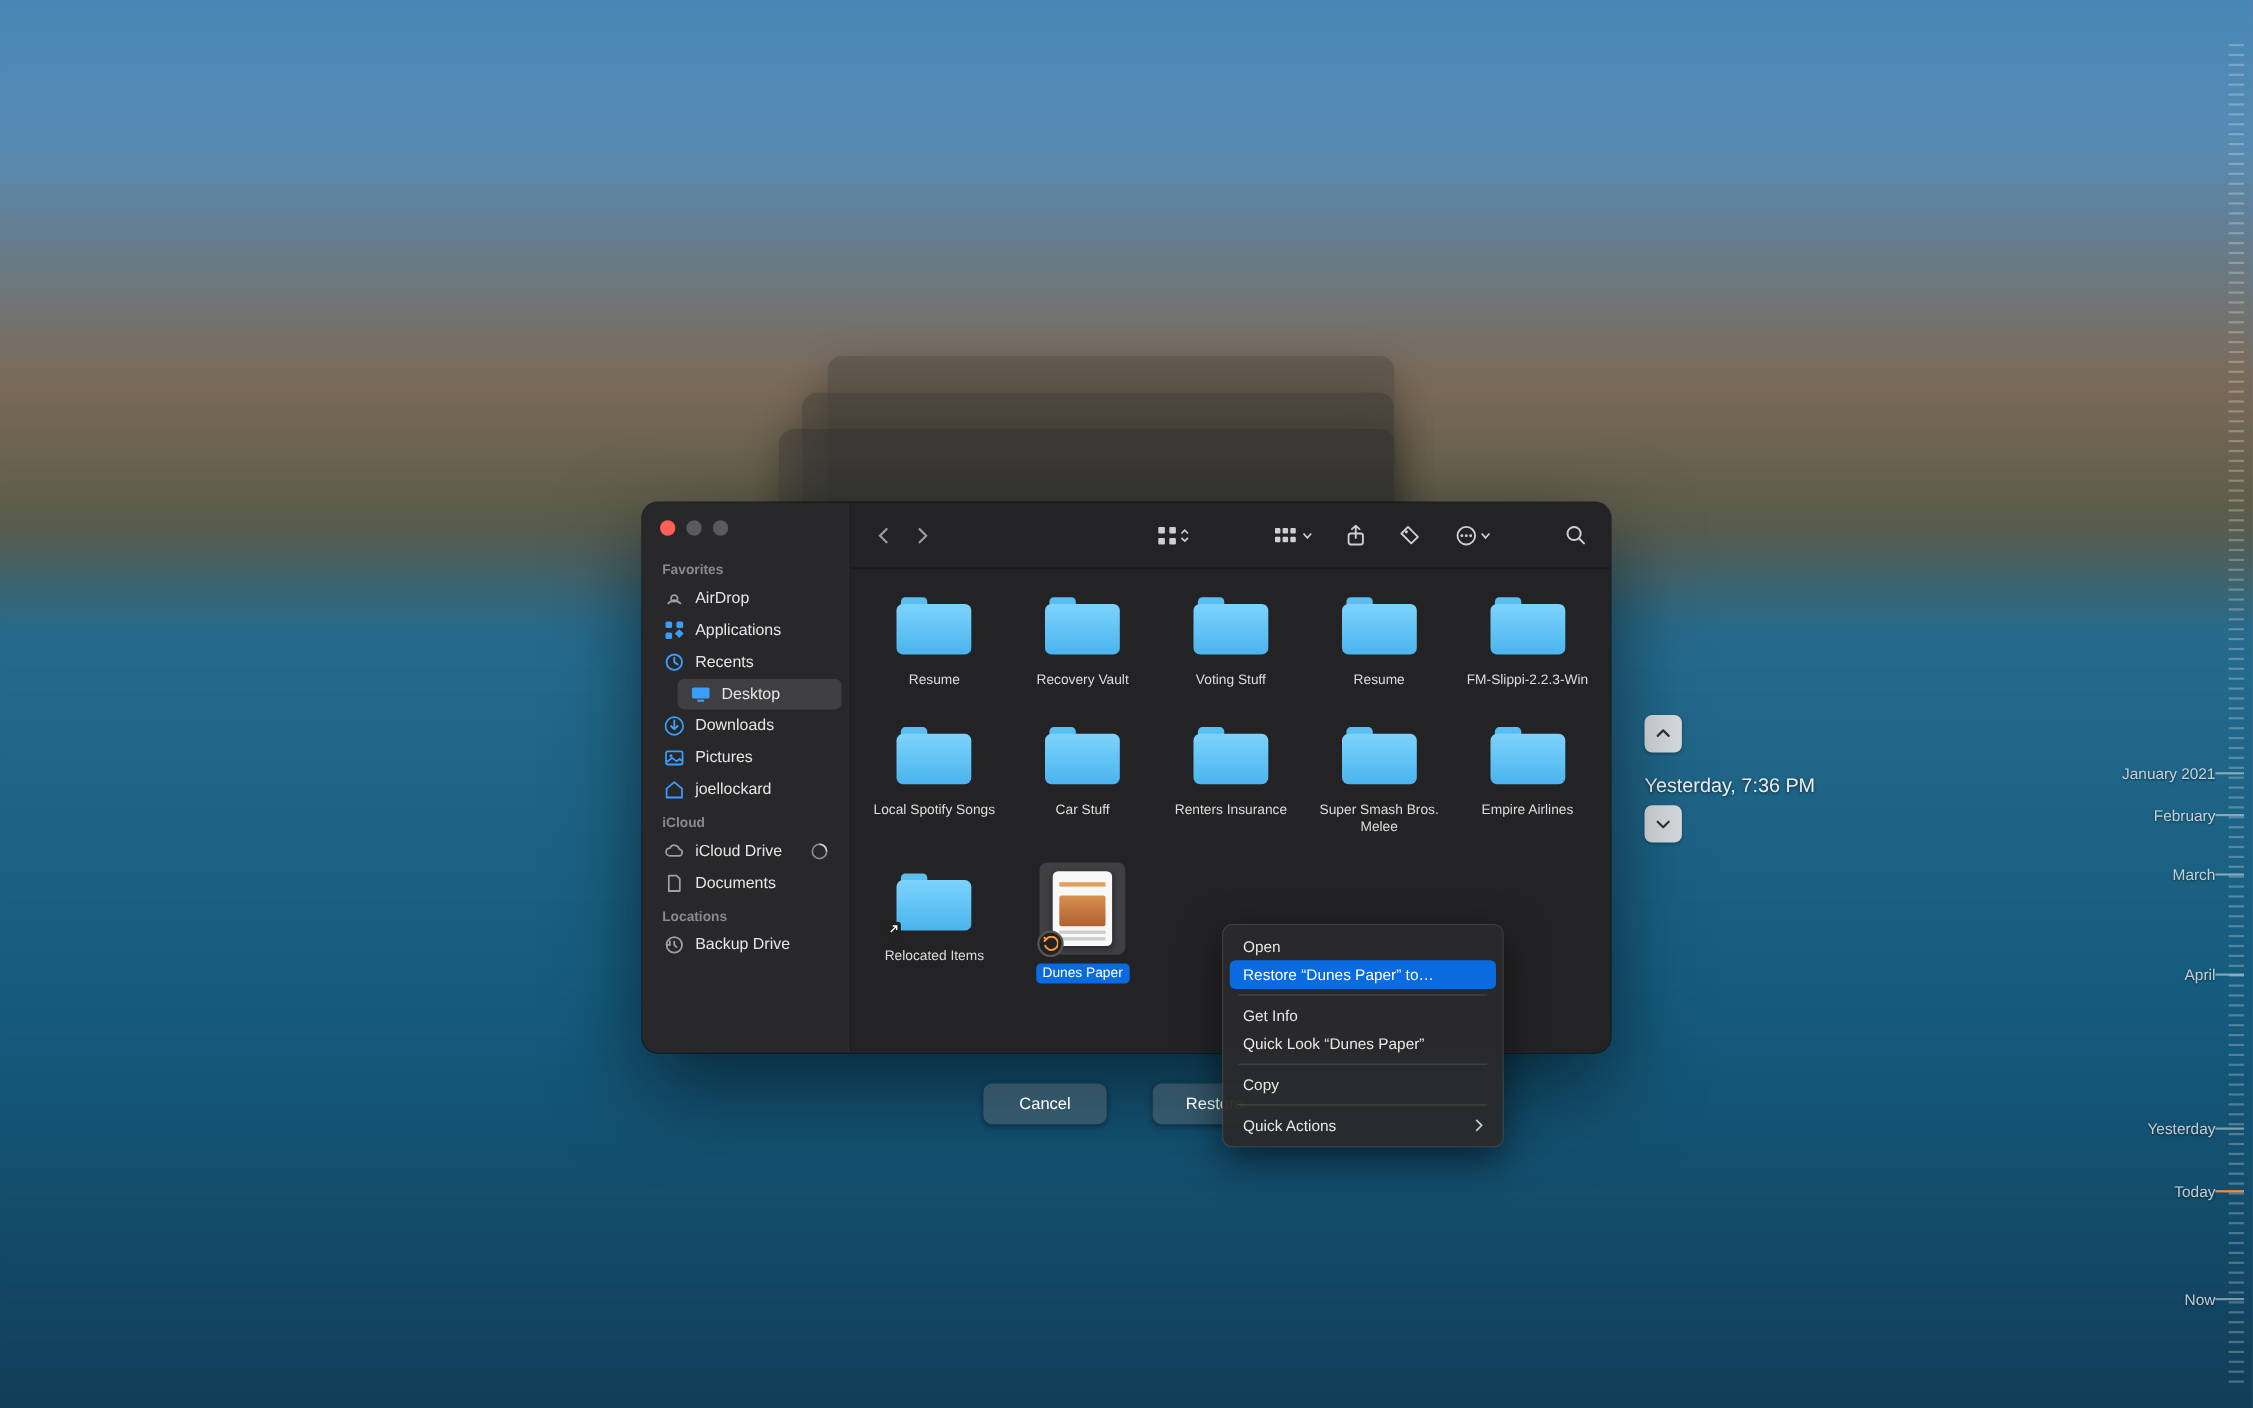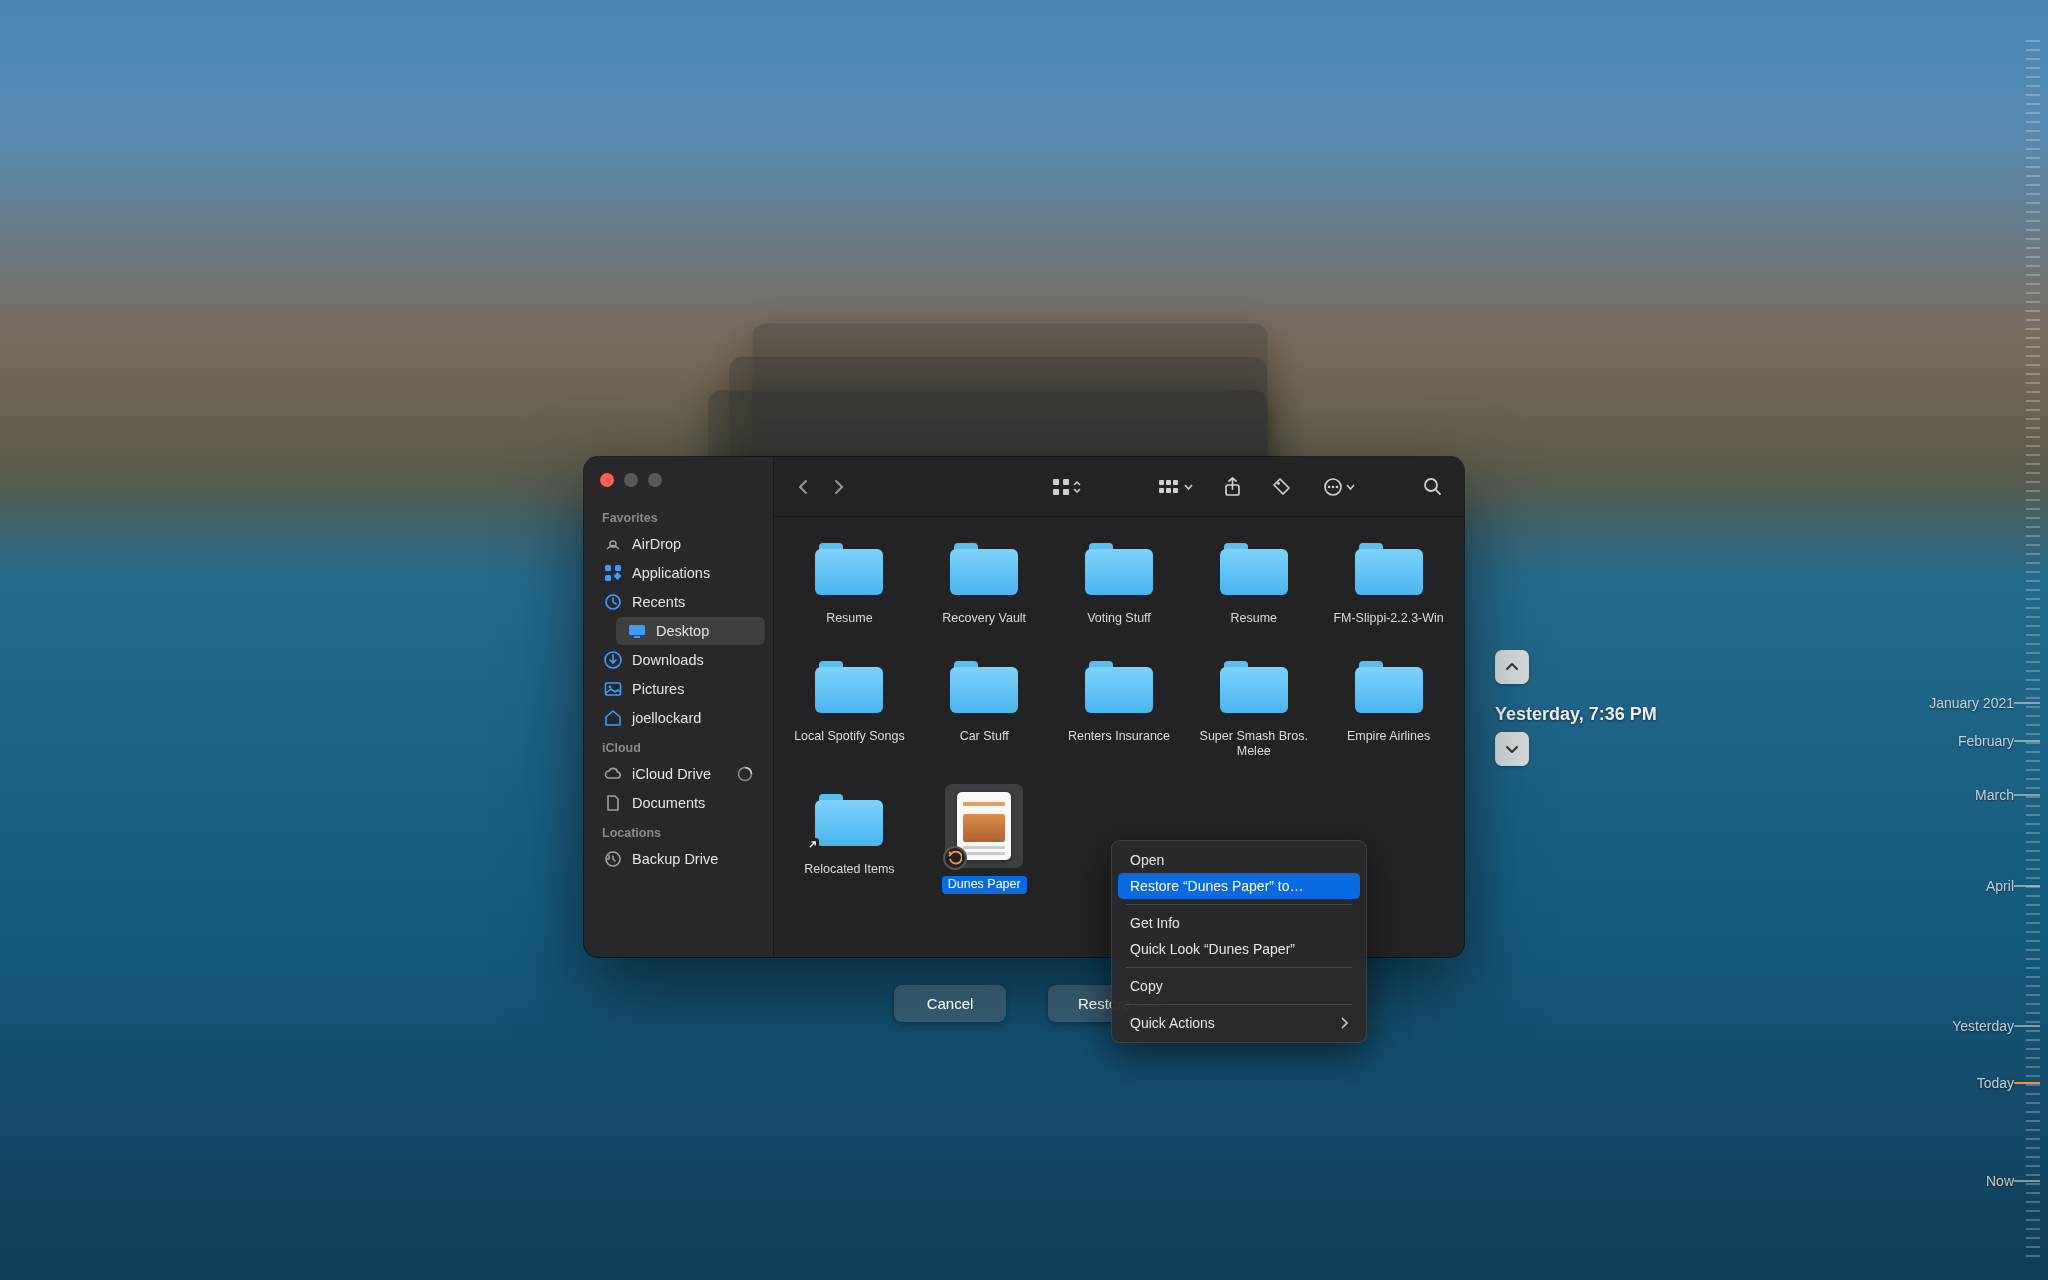--- a/index.html
+++ b/index.html
@@ -46,21 +46,20 @@
   cursor: pointer;
   box-shadow: 0 1px 3px rgba(0,0,0,0.3);
   margin-bottom: 10px;
 }
 .timestamp-label {
   position: absolute;
   left: 1495px; top: 704px;
   color: #eee;
   font-size: 18px;
   text-shadow: 0 1px 3px rgba(0,0,0,0.6);
-  font-weight: bold;
 }
 
 .timeline {
   position: absolute;
   right: 0; top: 40px; bottom: 40px;
   width: 140px;
 }
 .tick-row {
   position: absolute;
   right: 0;

